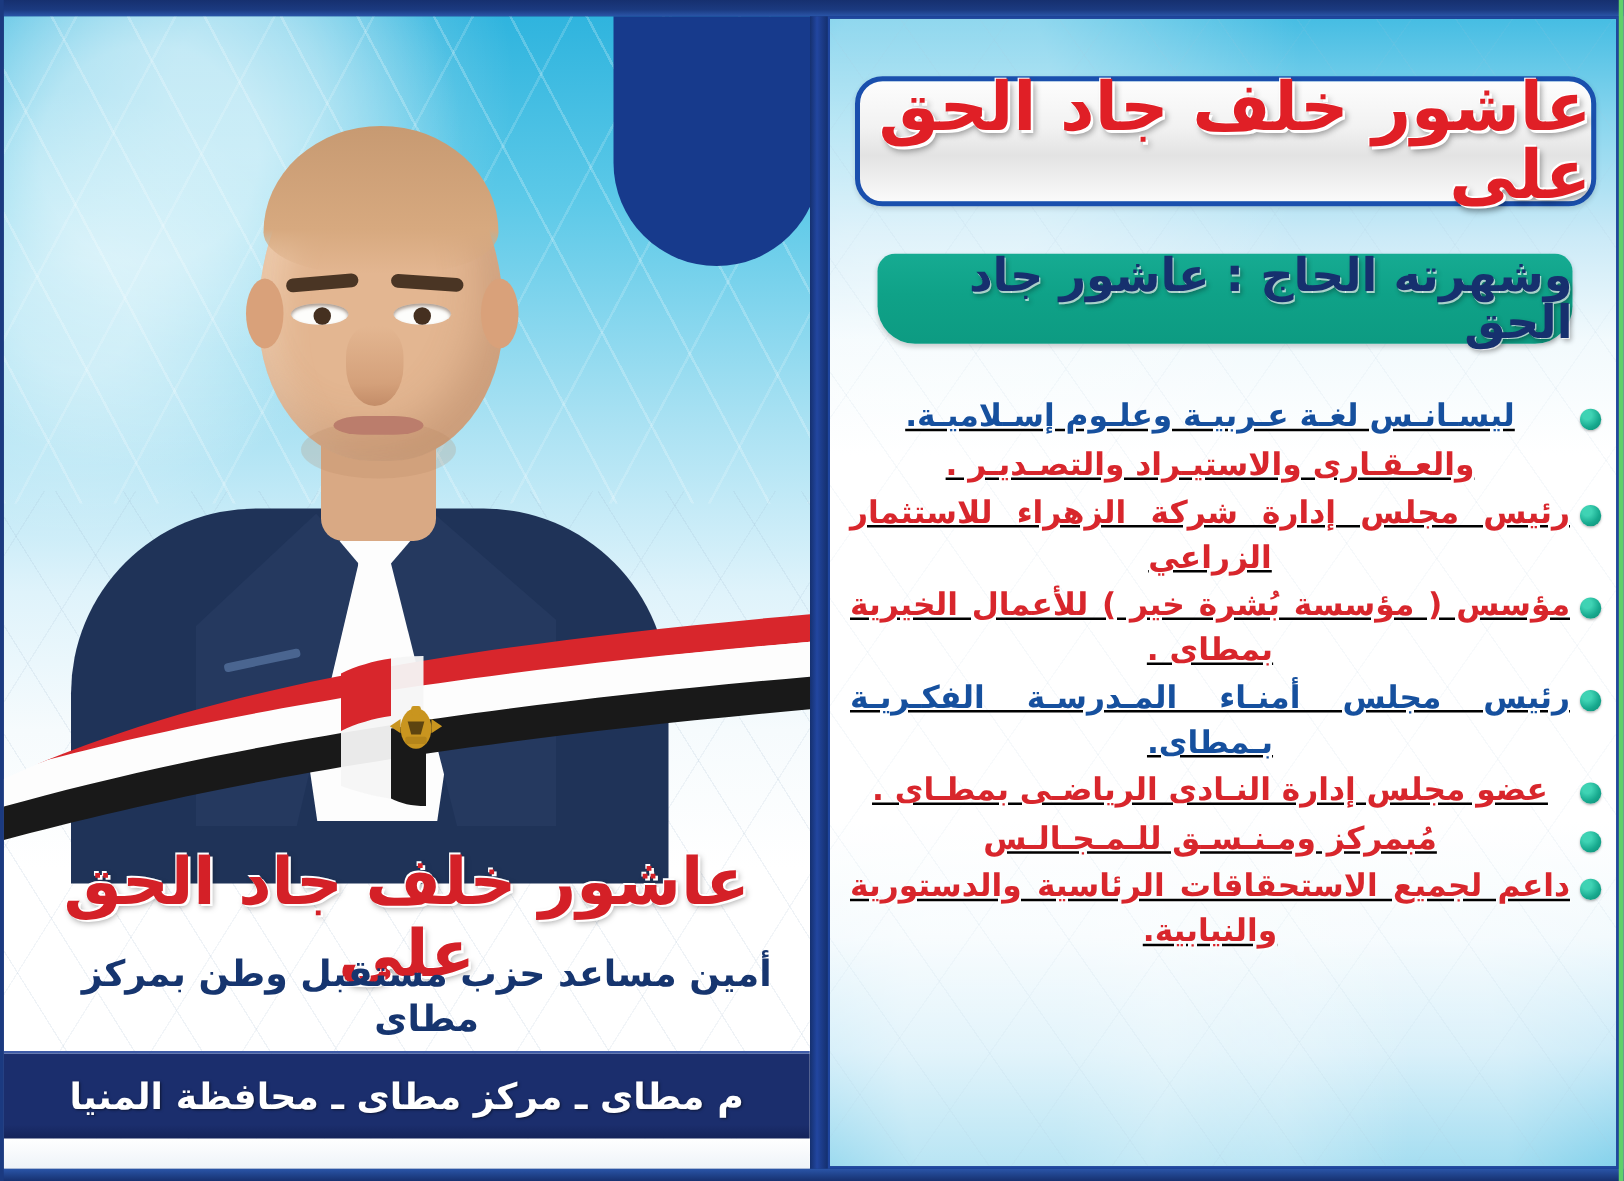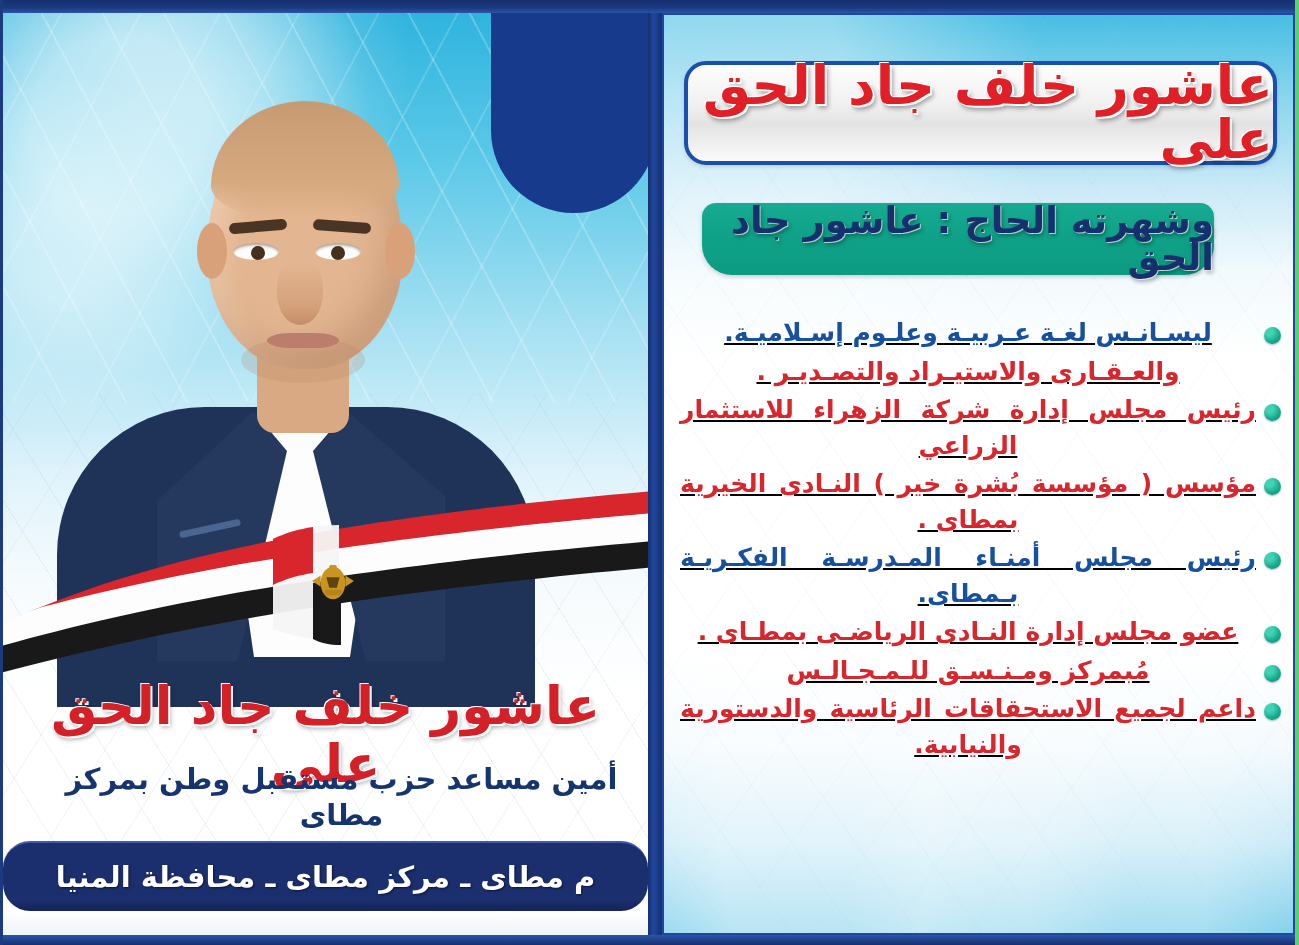--- a/index.html
+++ b/index.html
@@ -176,21 +176,20 @@
     text-align:center; z-index:12;
     font-size:29px; font-weight:bold; color:#16356f;
     line-height:1.25;
     text-shadow:1px 1px 0 rgba(255,255,255,.85);
   }
   .left-addr-bar{
     position:absolute; left:0; top:828px; width:645px; height:70px;
     background:linear-gradient(180deg,#1b2e6d 0%,#1b2e6d 84%,#14235a 100%);
     display:flex; align-items:center; justify-content:center; z-index:14;
     border-top:2px solid #3f5ca8;
-    border-radius:27px;
   }
   .left-addr-bar span{
     color:#ffffff; font-size:29px; font-weight:bold;
     text-shadow:1px 1px 2px rgba(0,0,0,.5);
   }
   .left-bottom-white{
     position:absolute; left:0; top:898px; width:645px; height:24px;
     background:linear-gradient(180deg,#ffffff 0%,#eef3f8 100%); z-index:13;
   }
 
@@ -231,21 +230,21 @@
     box-shadow:0 2px 4px rgba(0,0,0,.12);
   }
   .title-banner span{
     font-size:54px; font-weight:bold; color:#e01f26;
     text-shadow:2px 2px 0 #ffffff, -1px -1px 0 #ffffff,
                 3px 4px 5px rgba(0,0,0,.38);
     line-height:1;
   }
 
   .green-banner{
-    position:absolute; left:38px; top:188px; width:512px; height:72px;
+    position:absolute; left:38px; top:188px; width:556px; height:72px;
     background:linear-gradient(180deg,#16ab92 0%,#0fa288 45%,#0d9b82 100%);
     border-radius:14px 14px 30px 30px;
     display:flex; align-items:center; justify-content:flex-end;
     z-index:10;
     box-shadow:0 2px 4px rgba(0,0,0,.18);
   }
   .green-banner span{
     font-size:37px; font-weight:bold; color:#16306e;
     text-shadow:1px 1px 0 rgba(255,255,255,.65), 2px 3px 4px rgba(0,0,0,.32);
     line-height:1;
@@ -369,21 +368,21 @@
         <div class="cred-item">
           <div class="cred-bullet" style="visibility: hidden;"></div>
           <div class="cred-text red">والعـقـارى والاستيـراد والتصـديـر .</div>
         </div>
         <div class="cred-item">
           <div class="cred-bullet"></div>
           <div class="cred-text red">رئيس مجلس إدارة شركة الزهراء للاستثمار الزراعي</div>
         </div>
         <div class="cred-item">
           <div class="cred-bullet"></div>
-          <div class="cred-text red">مؤسس ( مؤسسة بُشرة خير ) النـادى الخيرية بمطاى .</div>
+          <div class="cred-text red">مؤسس ( مؤسسة بُشرة خير ) للأعمال الخيرية بمطاى .</div>
         </div>
         <div class="cred-item">
           <div class="cred-bullet"></div>
           <div class="cred-text blue">رئيس مجلس أمنـاء المـدرسـة الفكـريـة بـمطاى.</div>
         </div>
         <div class="cred-item">
           <div class="cred-bullet"></div>
           <div class="cred-text red">عضو مجلس إدارة النـادى الرياضـى بمطـاى .</div>
         </div>
         <div class="cred-item">

